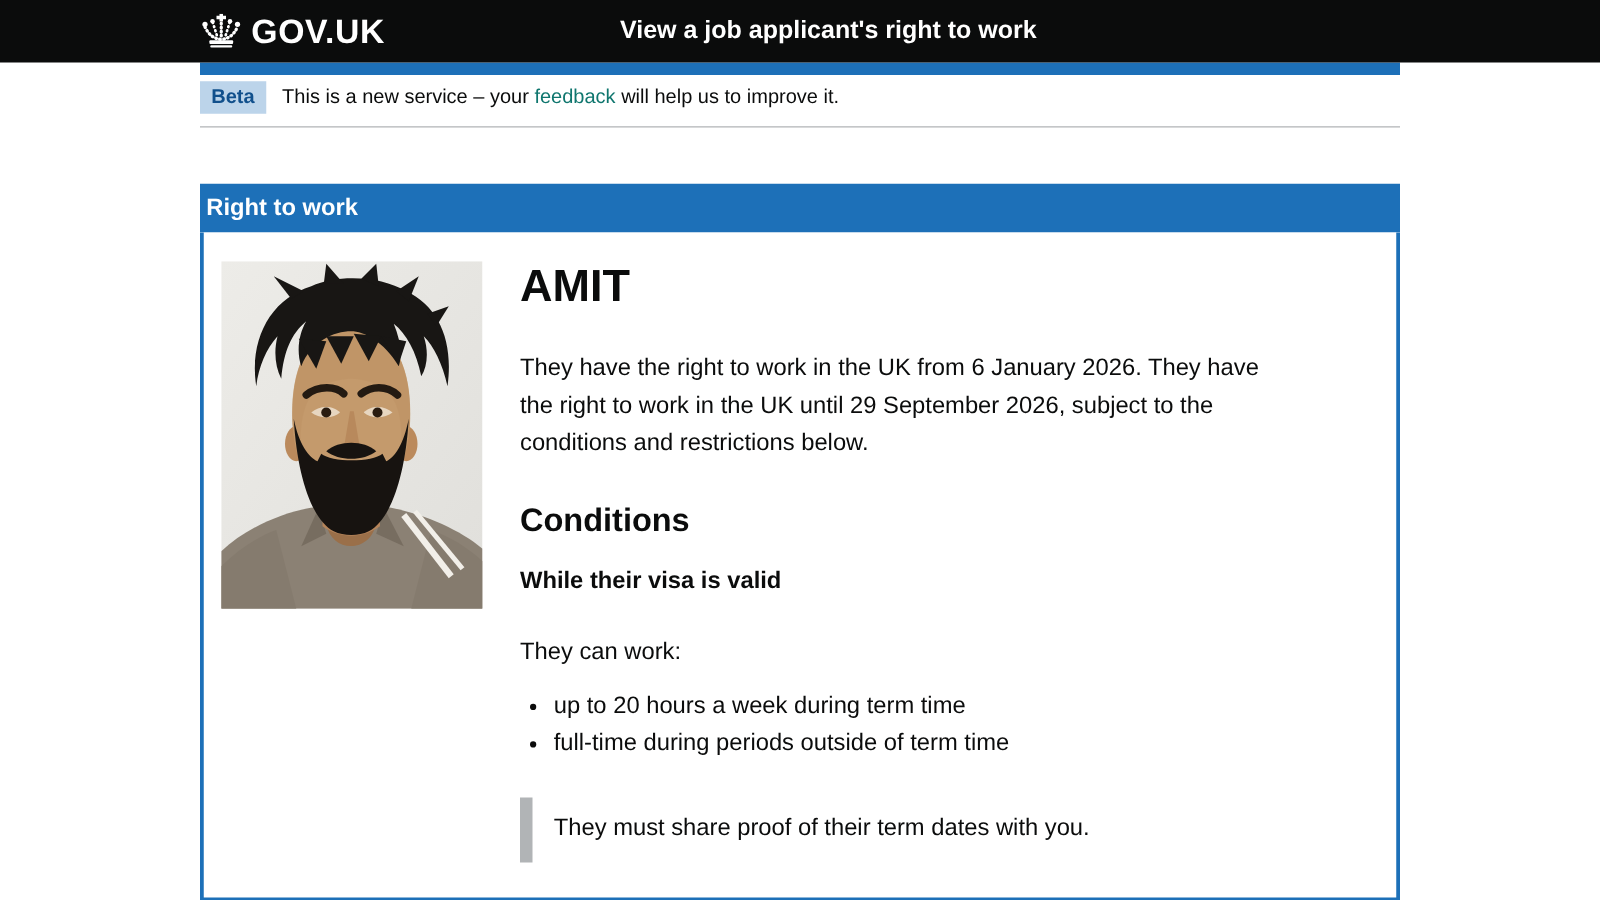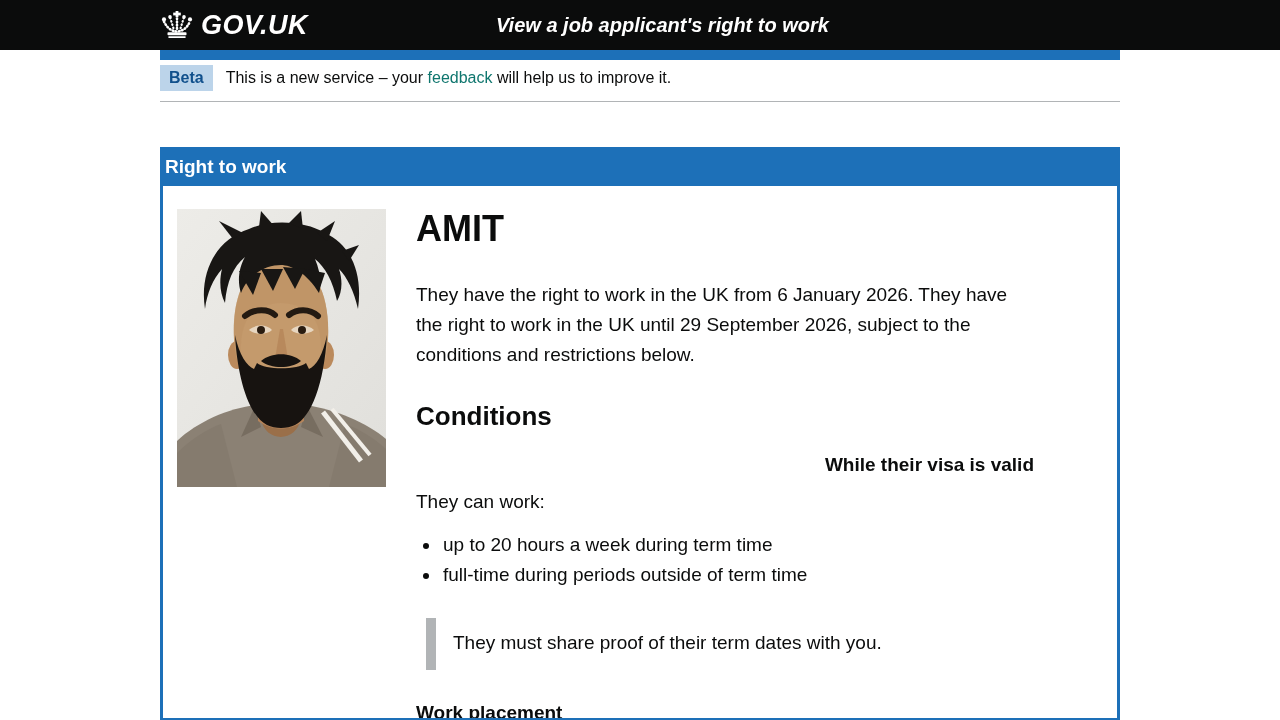--- a/index.html
+++ b/index.html
@@ -7,21 +7,21 @@
   body {
     width:1280px; height:720px; overflow:hidden;
     background:#ffffff; color:#0b0c0c;
     font-family:"Liberation Sans", sans-serif;
     -webkit-font-smoothing:antialiased;
   }
   
   .govuk-header { background:#0b0c0c; height:50px; position:relative; }
   .header-inner {
     width:960px; margin-left:160px; height:100%;
-    display:flex; align-items:center; position:relative;font-style:italic;
+    display:flex; align-items:center; position:relative;
   }
   .logo { display:flex; align-items:center; gap:7px; color:#fff; text-decoration:none; }
   .logo-text { font-weight:bold; font-size:27px; letter-spacing:0.5px; }
   .service-title {
     position:absolute; left:336px; top:50%; transform:translateY(-50%);
     color:#fff; font-weight:bold; font-size:20px; white-space:nowrap;
   }
   .header-blue-strip { width:960px; margin-left:160px; height:10px; background:#1d70b8; }
 
   
@@ -52,26 +52,26 @@
   .rotate-btn {
     margin-top:26px; display:inline-block;
     background:#f3f2f1; border:none; box-shadow:0 2px 0 #929191;
     font-family:inherit; font-size:19px; color:#0b0c0c;
     padding:7px 16px 8px; cursor:pointer; line-height:1.2;
   }
   .text-col { margin-left:30px; width:618px; }
   .applicant-name { font-size:36px; line-height:40px; margin:0 0 31px; font-weight:bold; }
   .summary { font-size:19px; line-height:30px; margin:0 0 30px; }
   .h-conditions { font-size:26px; line-height:32px; margin:0 0 20px; font-weight:bold; }
-  .h-small { font-size:19px; line-height:25px; margin:0 0 12px; font-weight:bold;text-align:right; }
+  .h-small { font-size:19px; line-height:25px; margin:0 0 32px; font-weight:bold; }
   .can-work { font-size:19px; line-height:25px; margin:0 0 16px; }
   .cond-list { margin:0 0 28px; padding-left:25px; font-size:19px; line-height:30px; }
   .cond-list li { padding-left:2px; }
   .note-quote {
-    margin:0 10px 30px; border-left:10px solid #b1b4b6;
+    margin:0 0 30px; border-left:10px solid #b1b4b6;
     padding:10px 15px 12px 17px; font-size:19px; line-height:30px;
   }
   .h-work-placement { font-size:19px; line-height:25px; margin:0; font-weight:bold; }
 </style>
 </head>
 <body>
 
 <header class="govuk-header">
   <div class="header-inner">
     <a class="logo">

